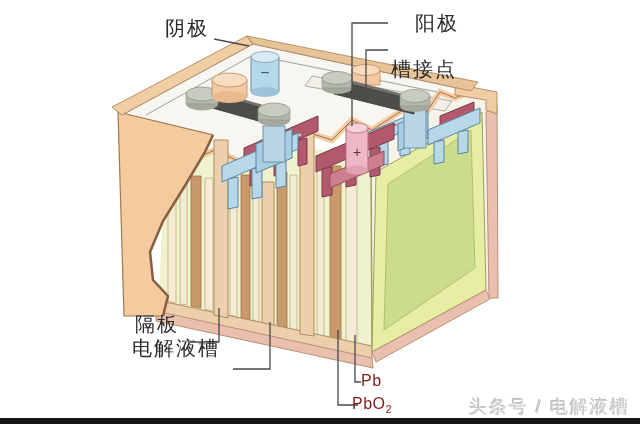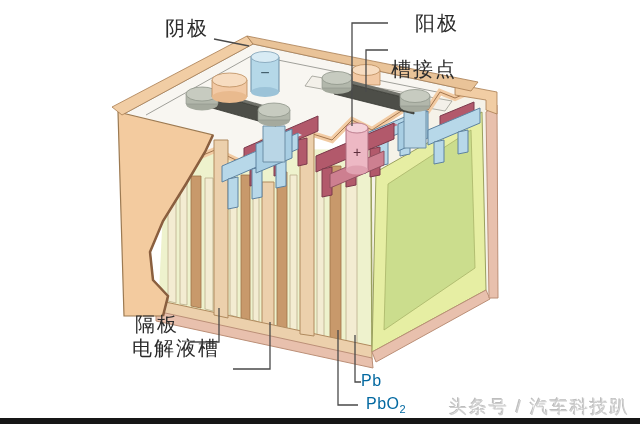--- a/index.html
+++ b/index.html
@@ -2,21 +2,21 @@
 <html style="--case: #f3cb9f; --case-rim: #f1cda4; --case-rim-dark: #e9c398; --cover: #f8f6f1; --interior-green: #eef2cd; --green-border: #e6eea3; --green-face: #cbdd8d; --plate-pb: #f3ecd2; --plate-pbo2: #c8996b; --frame-tan: #ecd0ac; --tray-pink: #e8c0ad; --strap-neg: #b7d8e9; --strap-pos: #b2596b; --term-neg: #b5d8e8; --term-pos: #edb8c4; --bar-dark: #4d4e48; --metal: #c7cbc0; --leader: #4a4a4a; --label-text: #2b2b2b; --watermark: #cdcdcd; --bottom-bar: #161616;"><head>
 <meta charset="utf-8">
 <style>
   html,body{margin:0;padding:0;background:#fff;}
   .stage{position:relative;width:640px;height:425px;background:#ffffff;overflow:hidden;
          font-family:"Liberation Sans","DejaVu Sans",sans-serif;}
   svg{position:absolute;left:0;top:0;}
   .lbl{position:absolute;font-family:"Liberation Serif","DejaVu Serif",serif;
        font-size:20px;letter-spacing:2px;color:var(--label-text);line-height:1;white-space:nowrap;}
   .lbl-latin{position:absolute;font-family:"Liberation Sans","DejaVu Sans",sans-serif;
-       font-size:16px;letter-spacing:.5px;color:#0369a1;line-height:1;}
+       font-size:16px;letter-spacing:.5px;color:#7f1d1d;line-height:1;}
   .lbl-latin sub{font-size:11px;}
   .watermark{position:absolute;right:10px;top:395px;font-size:18px;letter-spacing:2px;
        color:var(--watermark);font-family:"Liberation Sans",sans-serif;
        text-shadow:1px 1px 0 #ffffff,-1px -1px 0 #bdbdbd;}
   .bottom-bar{position:absolute;left:0;top:418px;width:640px;height:6px;background:var(--bottom-bar);}
   
   .c-case{fill:var(--case);stroke:#9c7a52;stroke-width:1.2;}
   .c-rim{fill:var(--case-rim);stroke:#a87c50;stroke-width:.8;}
   .c-rim-d{fill:var(--case-rim-dark);stroke:#a87c50;stroke-width:.8;}
   .c-cover{fill:var(--cover);stroke:#8d8d86;stroke-width:.8;}
@@ -210,18 +210,18 @@
     <path class="leader" d="M358,405 L338,405 L338,330"></path>
   </g>
 </svg>
 
 <div class="lbl" style="left:165px;top:18px;">阴极</div>
 <div class="lbl" style="left:391px;top:13px;margin-left:24px;">阳极</div>
 <div class="lbl" style="left:391px;top:40px;margin-top:19px;">槽接点</div>
 <div class="lbl" style="left:135px;top:314px;">隔板</div>
 <div class="lbl" style="left:132px;top:338px;">电解液槽</div>
 <div class="lbl-latin" style="left:361px;top:373px;">Pb</div>
-<div class="lbl-latin" style="left:366px;top:396px;"><span>PbO</span><sub>2</sub></div>
-
-<div class="watermark">头条号 / 汽车科技趴</div>
+<div class="lbl-latin" style="left:352px;top:396px;"><span>PbO</span><sub>2</sub></div>
+
+<div class="watermark">头条号 / 电解液槽</div>
 <div class="bottom-bar"></div>
 
 </div>
 
 </body></html>

